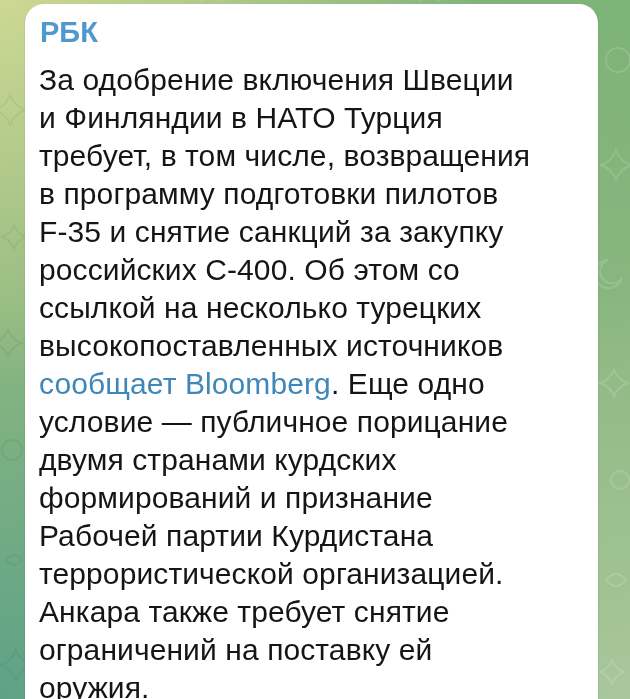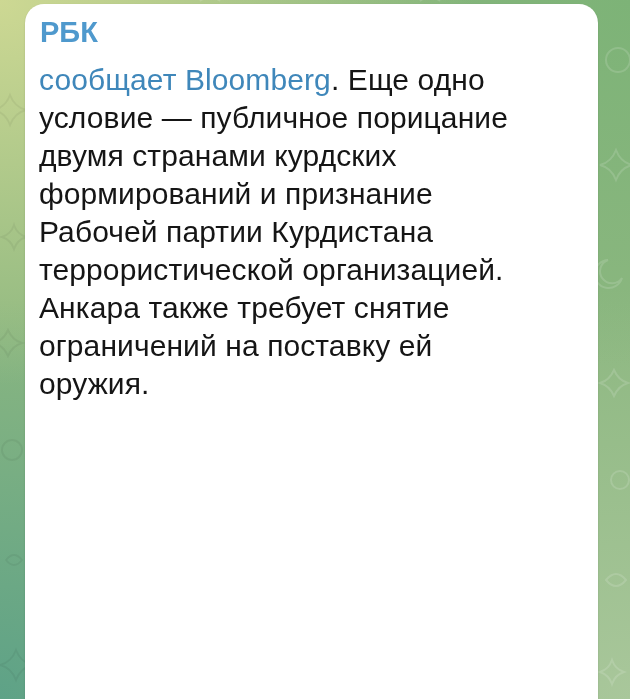--- a/index.html
+++ b/index.html
@@ -69,21 +69,29 @@
       <circle cx="620" cy="480" r="9"></circle>
       <path d="M606 580 q10 -12 20 0 q-10 12 -20 0 Z"></path>
       <path d="M612 660 c2 6 6 10 12 12 c-6 2 -10 6 -12 12 c-2 -6 -6 -10 -12 -12 c6 -2 10 -6 12 -12 Z"></path>
       <path d="M200 1 q10 -8 20 0"></path>
       <path d="M420 1 q10 -8 20 0"></path>
     </g>
   </svg>
 
   <div class="bubble">
     <div class="channel-name">РБК</div>
-    <div class="message-text"><a class="msg-link" href="#">сообщает Bloomberg</a><span>. Еще одно
+    <div class="message-text"><span>За одобрение включения Швеции
+и Финляндии в НАТО Турция
+требует, в том числе, возвращения
+в программу подготовки пилотов
+F-35 и снятие санкций за закупку
+российских С-400. Об этом со
+ссылкой на несколько турецких
+высокопоставленных источников
+</span><a class="msg-link" href="#">сообщает Bloomberg</a><span>. Еще одно
 условие — публичное порицание
 двумя странами курдских
 формирований и признание
 Рабочей партии Курдистана
 террористической организацией.
 Анкара также требует снятие
 ограничений на поставку ей
 оружия.</span></div>
   </div>
 </div>

